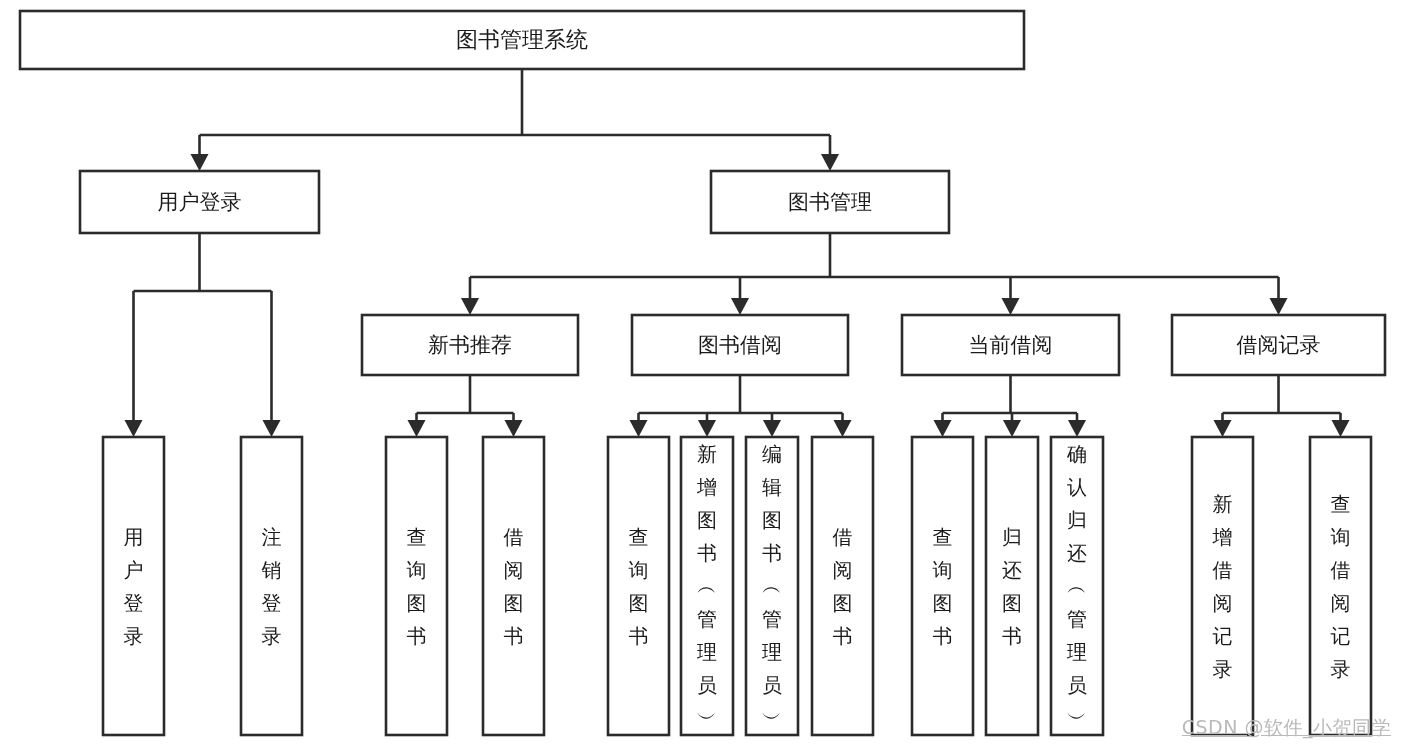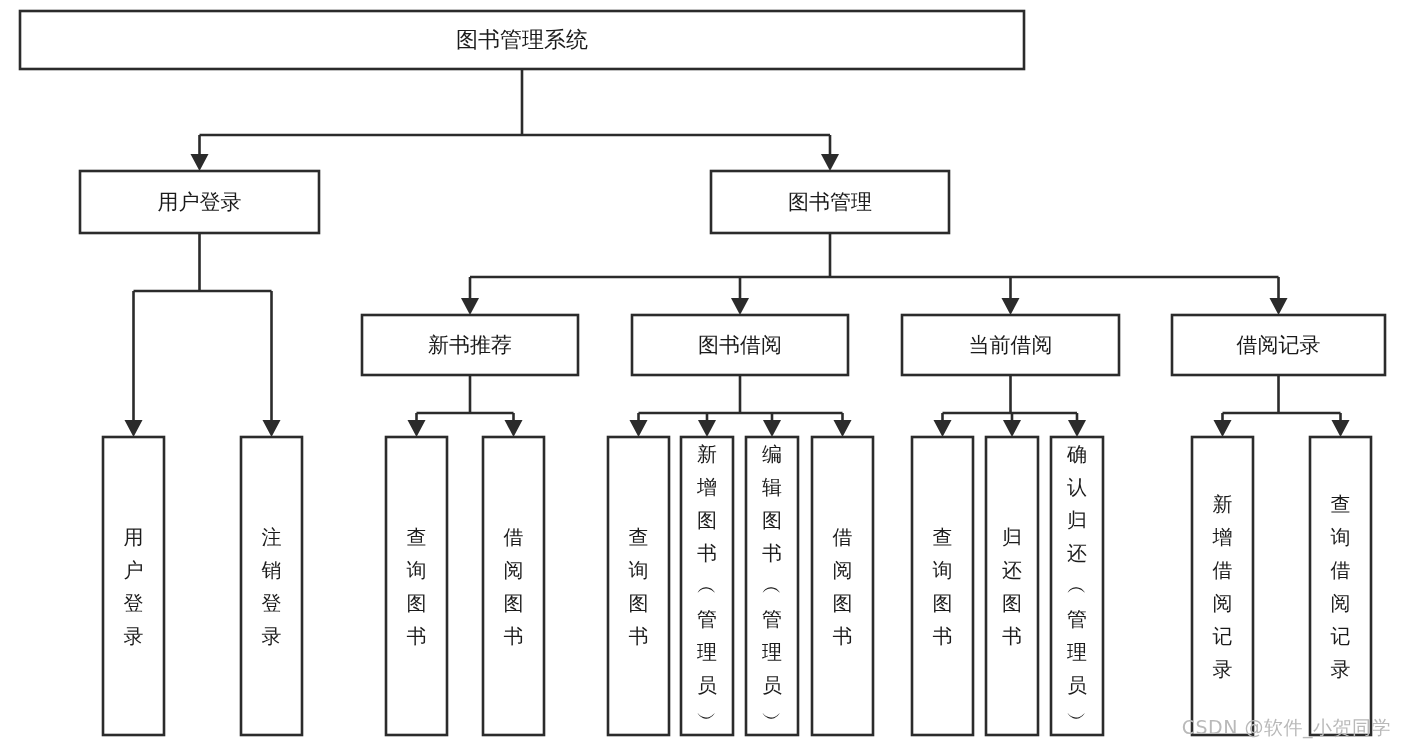--- a/index.html
+++ b/index.html
@@ -54,20 +54,21 @@
   .watermark {
     position: absolute;
     right: 14px;
     bottom: 6px;
     font-family: "DejaVu Sans", "Liberation Sans", sans-serif;
     font-size: 19px;
     color: #b9b9b9;
     letter-spacing: 0.5px;
     white-space: nowrap;
     user-select: none;
+    text-decoration: underline;
   }
 </style>
 </head>
 <body>
 
 <div id="diagram-root">
   <svg id="chart-svg" width="1405" height="747" viewBox="0 0 1405 747" xmlns="http://www.w3.org/2000/svg">
     <defs>
       <marker id="arrow" viewBox="0 0 12 12" refX="6" refY="11" markerWidth="9" markerHeight="11" orient="auto-start-reverse">
         <path d="M 1 1 L 11 1 L 6 11 z" class="arrowhead"></path>

